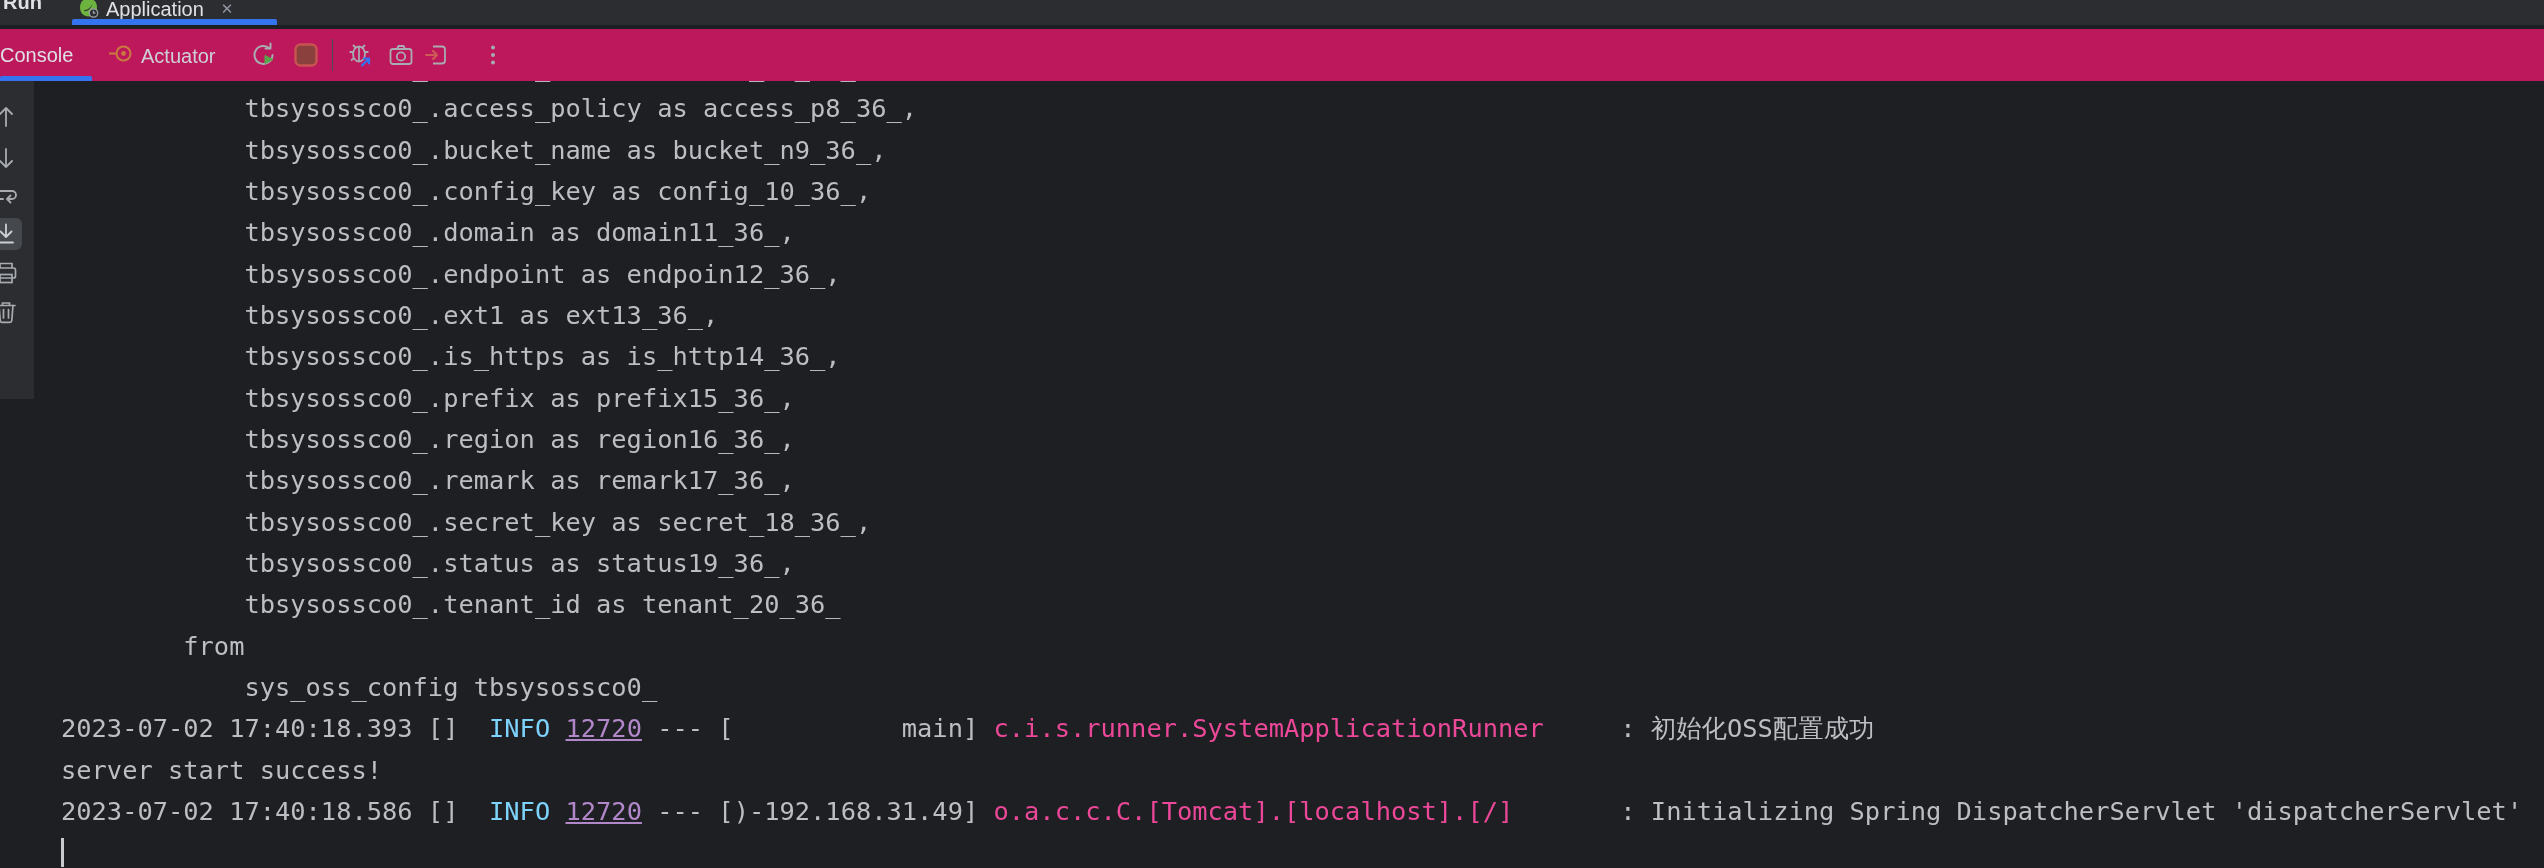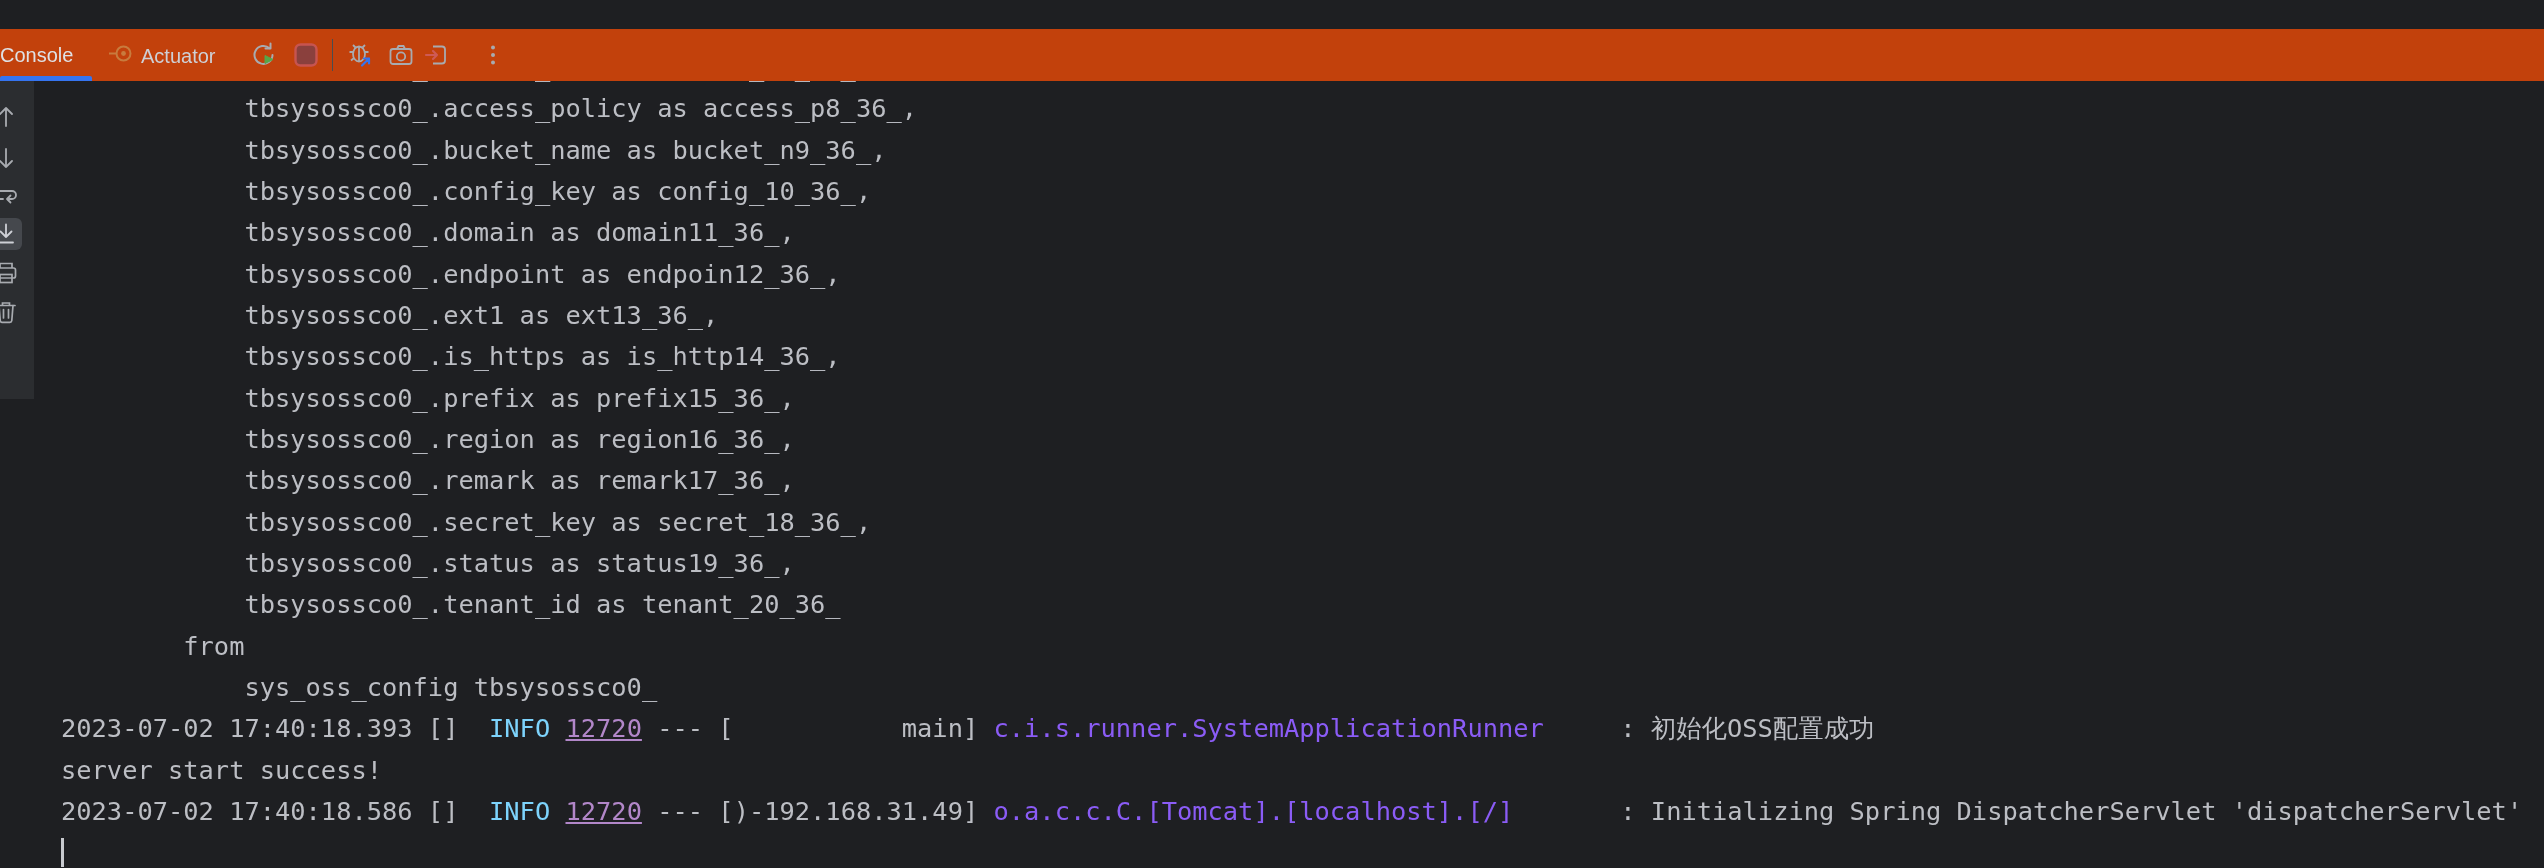--- a/index.html
+++ b/index.html
@@ -27,21 +27,21 @@
   }
   .app-tab .tab-label { font-size:20px; color:#dfe1e5; white-space:nowrap; }
   .app-tab .tab-close { font-size:15px; color:#9196a1; margin-left:10px; }
   .tab-underline {
     position:absolute; left:72px; bottom:0; width:205px; height:6px;
     background:#3574f0; border-radius:2px 2px 0 0;
   }
   
   .toolbar {
     position:absolute; top:29px; left:0; right:0; height:52px;
-    background:#c2410c;
+    background:#be185d;
     text-align:right;
   }
   .console-tab {
     position:absolute; left:-2px; top:0; height:52px; padding:0 10px 0 2px;
     display:flex; align-items:center; font-size:20px; color:#dfe1e5; cursor:pointer;
   }
   .console-underline {
     position:absolute; left:0; bottom:0; width:92px; height:5px;
     background:#3574f0; border-radius:2px 2px 0 0;
   }
@@ -68,32 +68,50 @@
   }
   .clines {
     margin-top:-34px; padding-left:53px;
     font-family:"DejaVu Sans Mono", monospace;
     font-size:25.4px; line-height:41.33px;
     color:#bcbec4; white-space:pre;
   }
   .cline { height:41.33px; white-space:pre; }
   .cline span.info   { color:#7dd3fc; }
   .cline span.pid    { color:#b287c9;text-decoration:underline; }
-  .cline span.logger { color:#8b5cf6; }
+  .cline span.logger { color:#ec4899; }
   .cline span.fg     { color:#bcbec4; }
   .caret {
     display:inline-block; width:3px; height:29px; background:#c8cacf;
     vertical-align:-6px;
   }
 </style>
 </head>
 <body>
 
 <div class="screen">
 
+  <div class="tabbar">
+    <span class="run-title">Run</span>
+    <div class="app-tab">
+      <div class="tab-inner">
+        <span>
+          <svg width="21" height="21" viewBox="0 0 21 21">
+            <path d="M10.5 1.5 C15.5 1.5 19 5 19 10.5 C19 16 15.5 19.5 10.5 19.5 C5.5 19.5 2 16 2 10.5 C2 5 5.5 1.5 10.5 1.5 Z" fill="#6db33f"></path>
+            <path d="M6 13 C9 13 13 11 14.5 6.5 C13.5 11.5 10 14.5 6.5 14.2 Z" fill="#2b2d30" opacity="0.85"></path>
+            <circle cx="15.5" cy="16" r="4.2" fill="#2b2d30" stroke="#9da0a5" stroke-width="1.3"></circle>
+            <path d="M15.5 13.8 v2.2 h1.8" stroke="#9da0a5" stroke-width="1.3" fill="none"></path>
+          </svg>
+        </span>
+        <span class="tab-label">Application</span>
+        <span class="tab-close">✕</span>
+      </div>
+    </div>
+    <div class="tab-underline"></div>
+  </div>
 
   <div class="toolbar">
     <div class="console-tab">
       <span>Console</span>
     </div>
     <div class="console-underline"></div>
 
     <div class="actuator-tab">
       <span>
         <svg width="25" height="25" viewBox="0 0 25 25" fill="none" stroke="#c87b3e" stroke-width="2">

